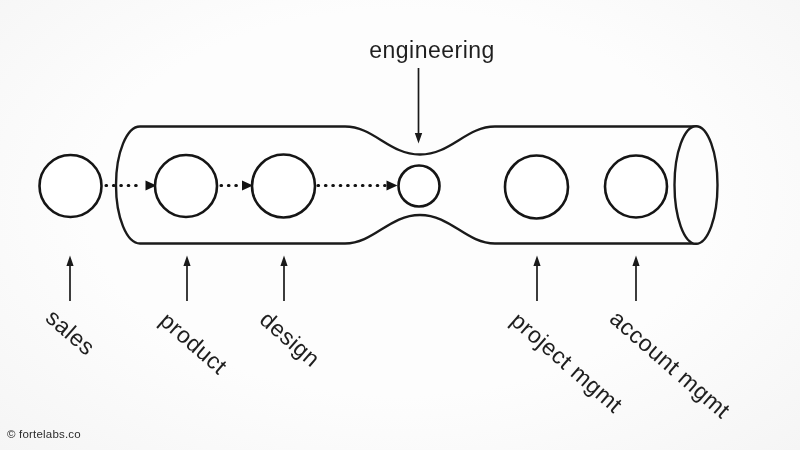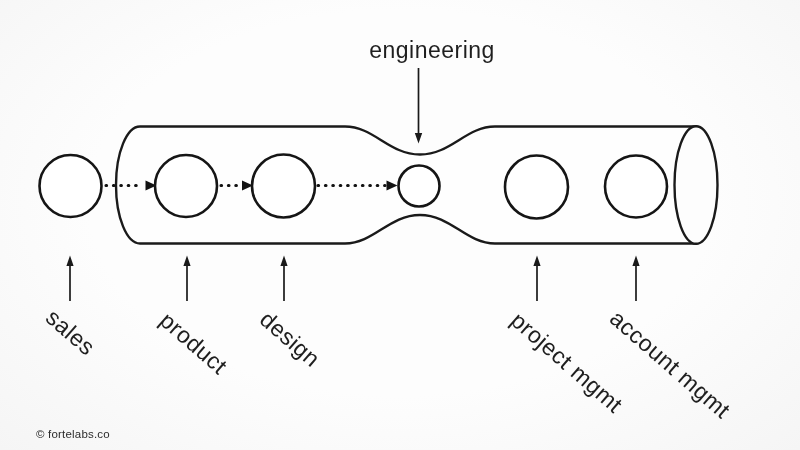--- a/index.html
+++ b/index.html
@@ -34,21 +34,20 @@
   .lbl-product{left:172px;top:307px;}
   .lbl-design{left:272px;top:306px;}
   .lbl-project{left:523px;top:307px;}
   .lbl-account{left:622px;top:305px;}
   .watermark{
     position:absolute;
     left:7px;top:428px;
     font-size:11.5px;
     color:#2b2b2b;
     letter-spacing:0.2px;
-    margin-left:29px;
   }
 </style>
 </head>
 <body>
 
 <div class="canvas">
 
   <svg width="800" height="450" viewBox="0 0 800 450">
     <defs>
       <clipPath id="clip-sales">

